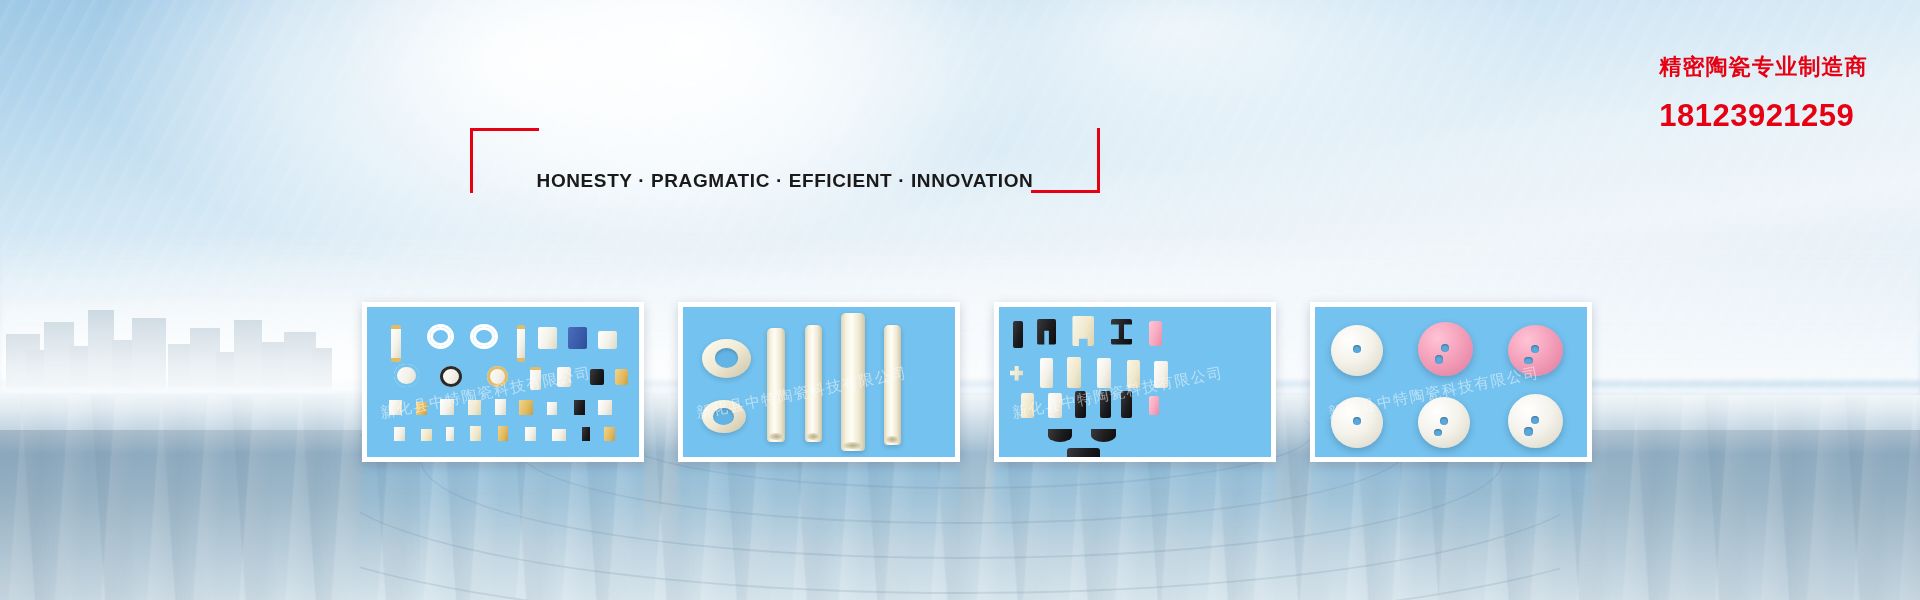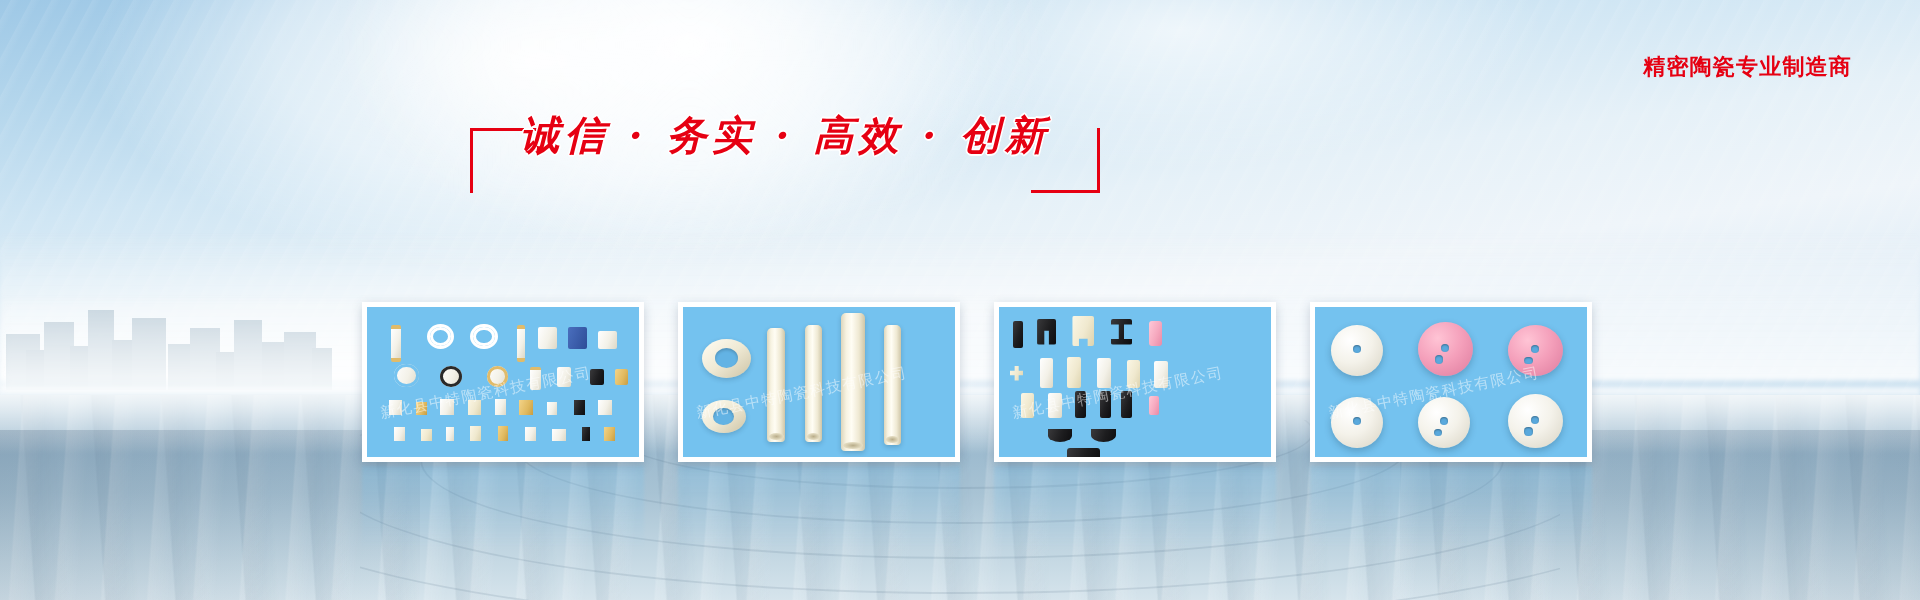--- a/index.html
+++ b/index.html
@@ -183,21 +183,21 @@
     font-size: 19px;
     font-weight: 700;
     letter-spacing: .6px;
     color: #1a1a1a;
     white-space: nowrap;
   }
 
   
   .contact {
     position: absolute;
-    right: 68px; top: 52px;
+    right: 52px; top: 52px;
     text-align: left;
     color: #e60012;
   }
   .contact-tagline {
     font-size: 22px;
     font-weight: 700;
     letter-spacing: 1.2px;
     margin-bottom: 16px;
     white-space: nowrap;
   }
@@ -360,25 +360,26 @@
       <b style="width: 1650px; height: 320px; left: -225px; top: -80px;"></b>
       <b style="width: 1840px; height: 362px; left: -320px; top: -87px;"></b>
     </div>
   <div class="ground-sheen"></div>
   <div class="ground-dark-l"></div>
   <div class="ground-dark-r"></div>
 
   <div class="slogan">
     <div class="bracket-l"></div>
     <div class="bracket-r"></div>
-    <div class="slogan-cn">诚信 · 务实 · 高效 · 创新</div>
+    <div class="slogan-en">HONESTY · PRAGMATIC · EFFICIENT · INNOVATION</div>
   </div>
 
   <div class="contact">
     <div class="contact-tagline">精密陶瓷专业制造商</div>
+    <div class="contact-hotline-number">18123921259</div>
   </div>
 
   <div class="reflections">
     <div class="reflection"></div>
     <div class="reflection"></div>
     <div class="reflection"></div>
     <div class="reflection"></div>
   </div>
 
   <div class="panels">

